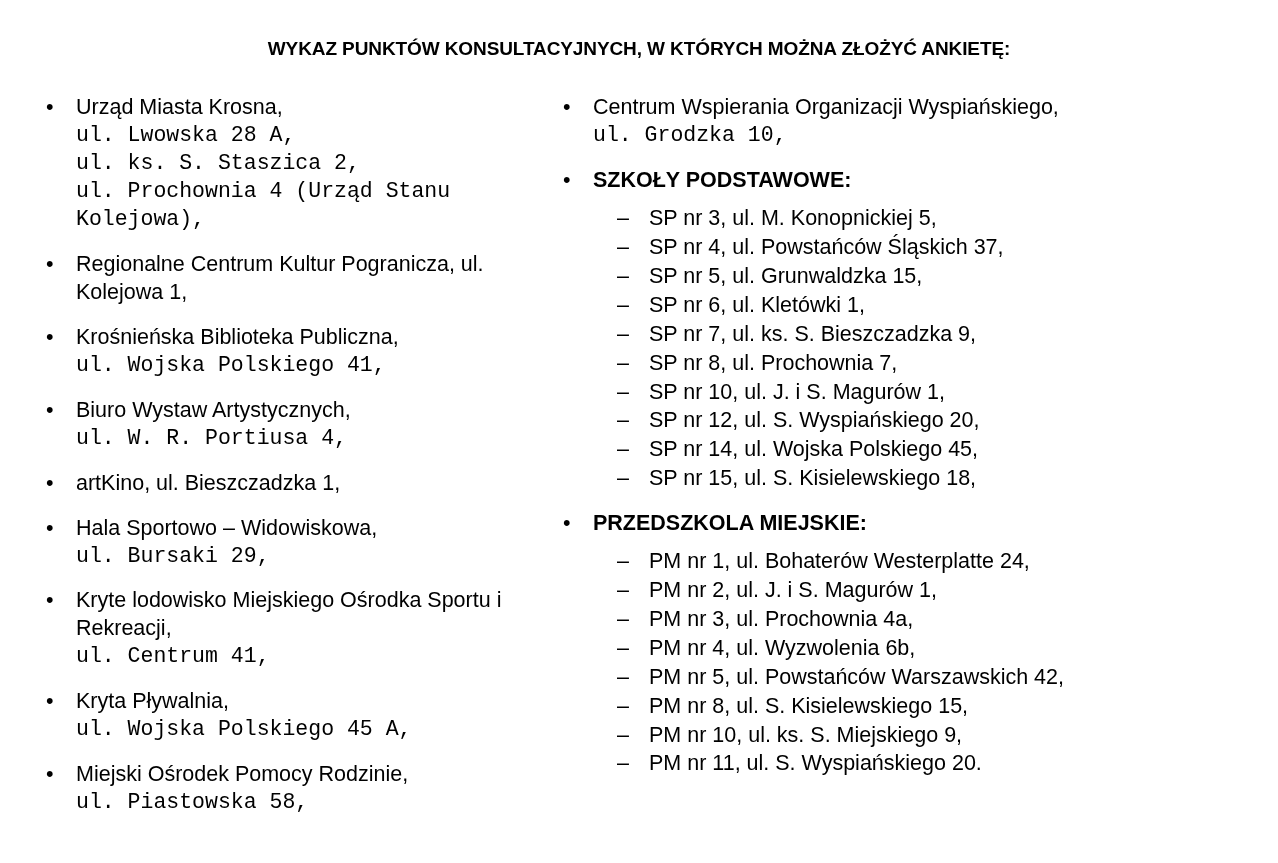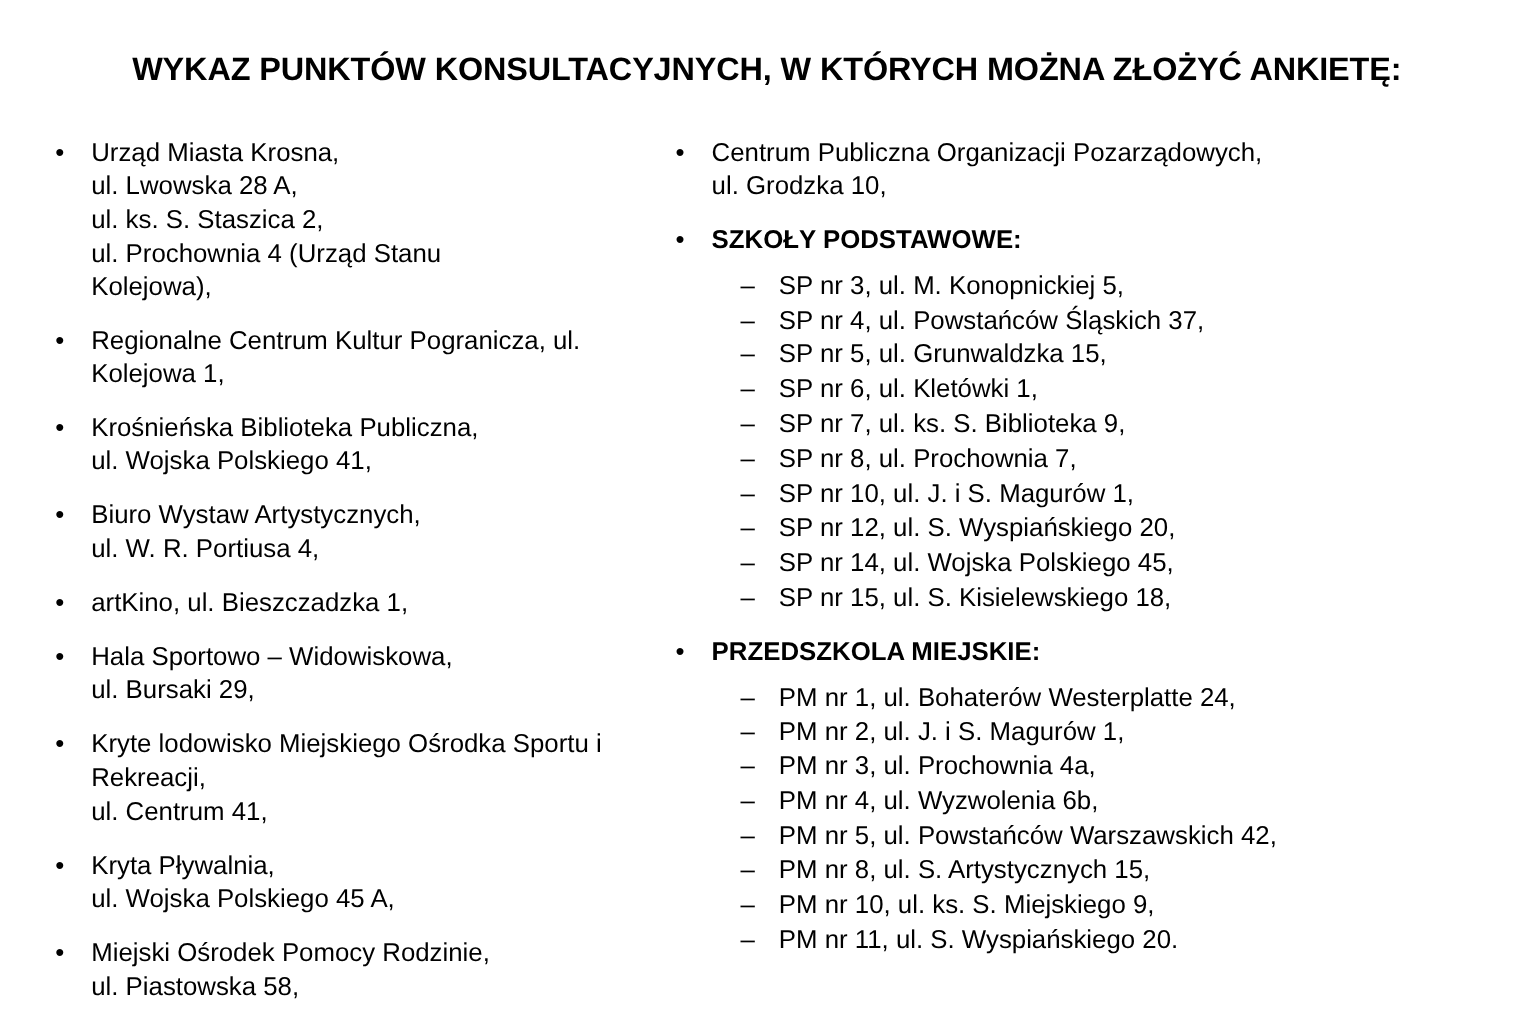--- a/index.html
+++ b/index.html
@@ -20,21 +20,21 @@
   .page {
     position: relative;
     width: 1278px;
     height: 863px;
     box-sizing: border-box;
   }
 
   
   .doc-title {
     text-align: center;
-    font-size: 27px;
+    font-size: 19px;
     font-weight: bold;
     letter-spacing: -0.1px;
     line-height: 1.1;
     padding-top: 26px;
     padding-left: 10px;
     padding-right: 10px;
     white-space: nowrap;
   }
 
   
@@ -79,20 +79,21 @@
   }
   ul.lvl1 > li .entry-name {
     font-weight: normal;
   }
   ul.lvl1 > li .entry-rest {
     font-weight: normal;
   }
   .addr-line {
     font-weight: normal;
     display: block;
+    font-family: Liberation Mono, monospace;
   }
   .heading-item {
     font-weight: bold;
   }
 
   
   ul.lvl2 {
     list-style: none;
     margin: 9px 0 0 0;
     padding: 0;
@@ -131,40 +132,40 @@
           <li><span class="bullet">•</span><span class="entry-name">artKino</span><span class="entry-rest">, ul. Bieszczadzka 1,</span></li>
           <li><span class="bullet">•</span><span class="entry-name">Hala Sportowo – Widowiskowa</span><span class="entry-rest">,</span><span class="addr-line">ul. Bursaki 29,</span></li>
           <li><span class="bullet">•</span><span class="entry-name">Kryte lodowisko Miejskiego Ośrodka Sportu i Rekreacji</span><span class="entry-rest">,</span><span class="addr-line">ul. Centrum 41,</span></li>
           <li><span class="bullet">•</span><span class="entry-name">Kryta Pływalnia</span><span class="entry-rest">,</span><span class="addr-line">ul. Wojska Polskiego 45 A,</span></li>
           <li><span class="bullet">•</span><span class="entry-name">Miejski Ośrodek Pomocy Rodzinie</span><span class="entry-rest">,</span><span class="addr-line">ul. Piastowska 58,</span></li>
         </ul>
     </div>
 
     <div class="col col-right">
       <ul class="lvl1">
-          <li><span class="bullet">•</span><span class="entry-name">Centrum Publiczna Organizacji Pozarządowych</span><span class="entry-rest">,</span><span class="addr-line">ul. Grodzka 10,</span></li>
+          <li><span class="bullet">•</span><span class="entry-name">Centrum Wspierania Organizacji Wyspiańskiego</span><span class="entry-rest">,</span><span class="addr-line">ul. Grodzka 10,</span></li>
           <li><span class="bullet">•</span><span class="heading-item">SZKOŁY PODSTAWOWE:</span><ul class="lvl2">
               <li><span class="dash">–</span><span>SP nr 3, ul. M. Konopnickiej 5,</span></li>
               <li><span class="dash">–</span><span>SP nr 4, ul. Powstańców Śląskich 37,</span></li>
               <li><span class="dash">–</span><span>SP nr 5, ul. Grunwaldzka 15,</span></li>
               <li><span class="dash">–</span><span>SP nr 6, ul. Kletówki 1,</span></li>
-              <li><span class="dash">–</span><span>SP nr 7, ul. ks. S. Biblioteka 9,</span></li>
+              <li><span class="dash">–</span><span>SP nr 7, ul. ks. S. Bieszczadzka 9,</span></li>
               <li><span class="dash">–</span><span>SP nr 8, ul. Prochownia 7,</span></li>
               <li><span class="dash">–</span><span>SP nr 10, ul. J. i S. Magurów 1,</span></li>
               <li><span class="dash">–</span><span>SP nr 12, ul. S. Wyspiańskiego 20,</span></li>
               <li><span class="dash">–</span><span>SP nr 14, ul. Wojska Polskiego 45,</span></li>
               <li><span class="dash">–</span><span>SP nr 15, ul. S. Kisielewskiego 18,</span></li>
             </ul></li>
           <li><span class="bullet">•</span><span class="heading-item">PRZEDSZKOLA MIEJSKIE:</span><ul class="lvl2">
               <li><span class="dash">–</span><span>PM nr 1, ul. Bohaterów Westerplatte 24,</span></li>
               <li><span class="dash">–</span><span>PM nr 2, ul. J. i S. Magurów 1,</span></li>
               <li><span class="dash">–</span><span>PM nr 3, ul. Prochownia 4a,</span></li>
               <li><span class="dash">–</span><span>PM nr 4, ul. Wyzwolenia 6b,</span></li>
               <li><span class="dash">–</span><span>PM nr 5, ul. Powstańców Warszawskich 42,</span></li>
-              <li><span class="dash">–</span><span>PM nr 8, ul. S. Artystycznych 15,</span></li>
+              <li><span class="dash">–</span><span>PM nr 8, ul. S. Kisielewskiego 15,</span></li>
               <li><span class="dash">–</span><span>PM nr 10, ul. ks. S. Miejskiego 9,</span></li>
               <li><span class="dash">–</span><span>PM nr 11, ul. S. Wyspiańskiego 20.</span></li>
             </ul></li>
         </ul>
     </div>
 
   </div>
 
 </div>
 

